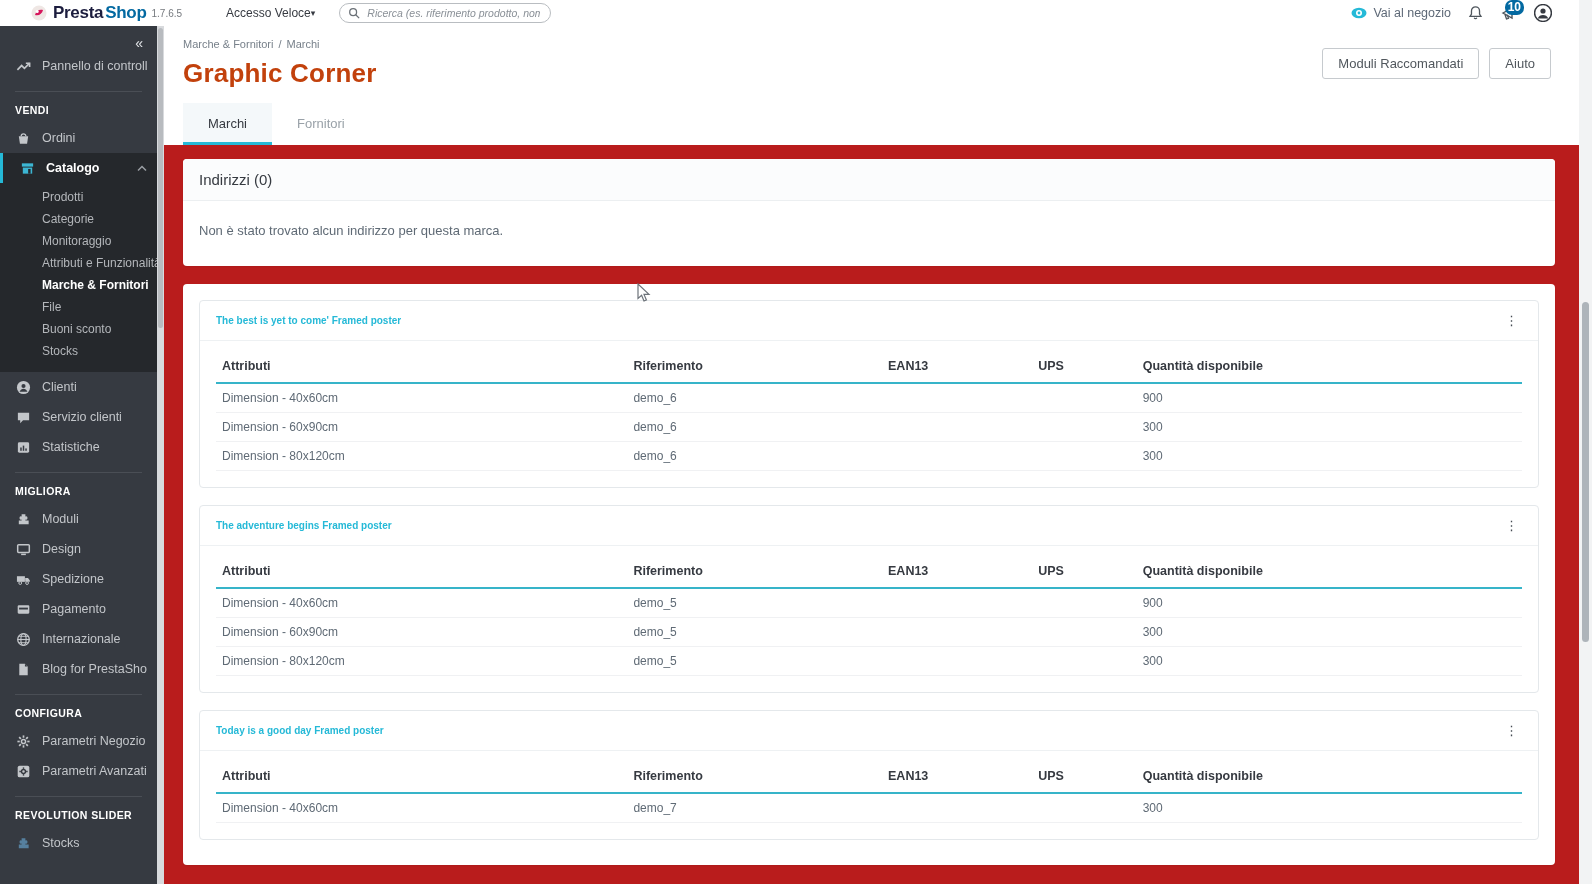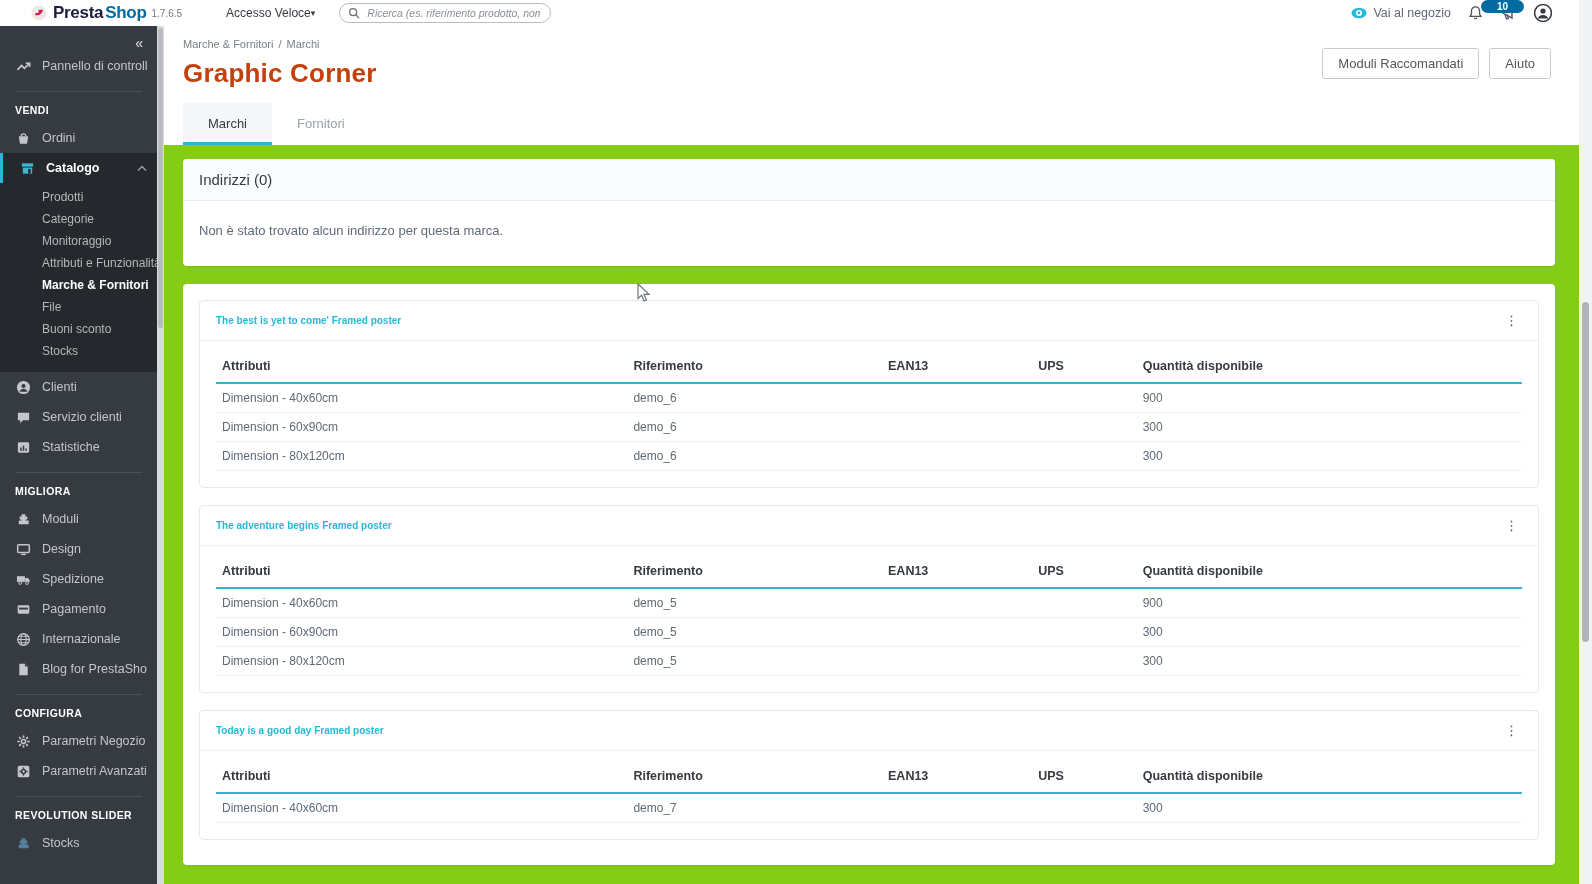--- a/index.html
+++ b/index.html
@@ -18,21 +18,21 @@
   .caret { font-size:9px; color:#363a41; }
   .searchpill { margin-left:24px; width:212px; height:20px; border:1px solid #b9bdc1;
     border-radius:11px; display:flex; align-items:center; padding:0 8px; gap:5px; background:#fff; }
   .searchpill input { border:none; outline:none; width:100%; font-size:10.5px; font-style:italic;
     color:#6b7177; background:transparent; font-family:"Liberation Sans", sans-serif; }
   .searchpill input::placeholder { color:#8a9097; }
   .tb-right { margin-left:auto; display:flex; align-items:center; gap:17px; padding-right:40px; }
   .viewshop { display:flex; align-items:center; gap:6px; font-size:12.5px; color:#5e6977; }
   .badge-wrap { position:relative; display:inline-flex; }
   .notif-badge { position:absolute; top:-5px; right:-7px; background:#0369a1; color:#fff;
-    font-size:10px; font-weight:bold; border-radius:7px; padding:1px 16px; line-height:1.1; }
+    font-size:12px; font-weight:bold; border-radius:7px; padding:1px 3px; line-height:1.1; }
 
   
   .app { display:flex; padding-top:26px; height:884px; }
   .sidebar { width:157px; flex:none; background:#363a41; color:#c3c6ca; position:relative;
     font-size:12.5px; overflow:hidden; }
   .sb-scrollstrip { width:7px; flex:none; background:#d8dadd; position:relative; }
   .sb-scrollthumb { position:absolute; left:1px; width:5px; top:2px; height:300px;
     background:#b8bbbf; border-radius:3px; }
   .main { flex:1; min-width:0; display:flex; flex-direction:column; background:#fff; }
 
@@ -59,21 +59,21 @@
   .head-buttons { position:absolute; right:41px; top:22px; display:flex; gap:10px; }
   .btn { background:#fff; border:1px solid #c6cace; border-radius:3px; color:#51575d;
     font-size:13px; padding:7px 15px; font-family:"Liberation Sans", sans-serif; }
 
   
   .tabbar { background:#fff; display:flex; padding-left:19px; margin-top:14px; }
   .tab { padding:13px 25px 11px; font-size:13px; color:#99a1a8; position:relative; }
   .tab.active { color:#363a41; background:#f4f8fa; border-bottom:3px solid #25b9d7; }
 
   
-  .content { background:#84cc16; flex:1; padding:14px 37px 4px 19px; overflow:hidden; }
+  .content { background:#b91c1c; flex:1; padding:14px 37px 4px 19px; overflow:hidden; }
   .card { background:#fff; border-radius:4px; box-shadow:0 1px 2px rgba(0,0,0,.07); margin-bottom:18px; }
   .card-head { padding:12px 16px; font-size:15px; color:#363a41; border-bottom:1px solid #eceff1;
     background:#fbfcfd; border-radius:4px 4px 0 0; }
   .card-body { padding:22px 16px 28px; font-size:13px; color:#5f6a75; }
   .card-body.products-body { padding:16px 16px 8px; }
 
   .pcard { border:1px solid #e4e8eb; border-radius:4px; margin-bottom:17px; background:#fff; }
   .pcard-head { display:flex; justify-content:space-between; align-items:center;
     padding:11px 16px; border-bottom:1px solid #eef1f3; }
   .pcard-title { color:#25b9d7; font-size:10px; font-weight:bold; }

